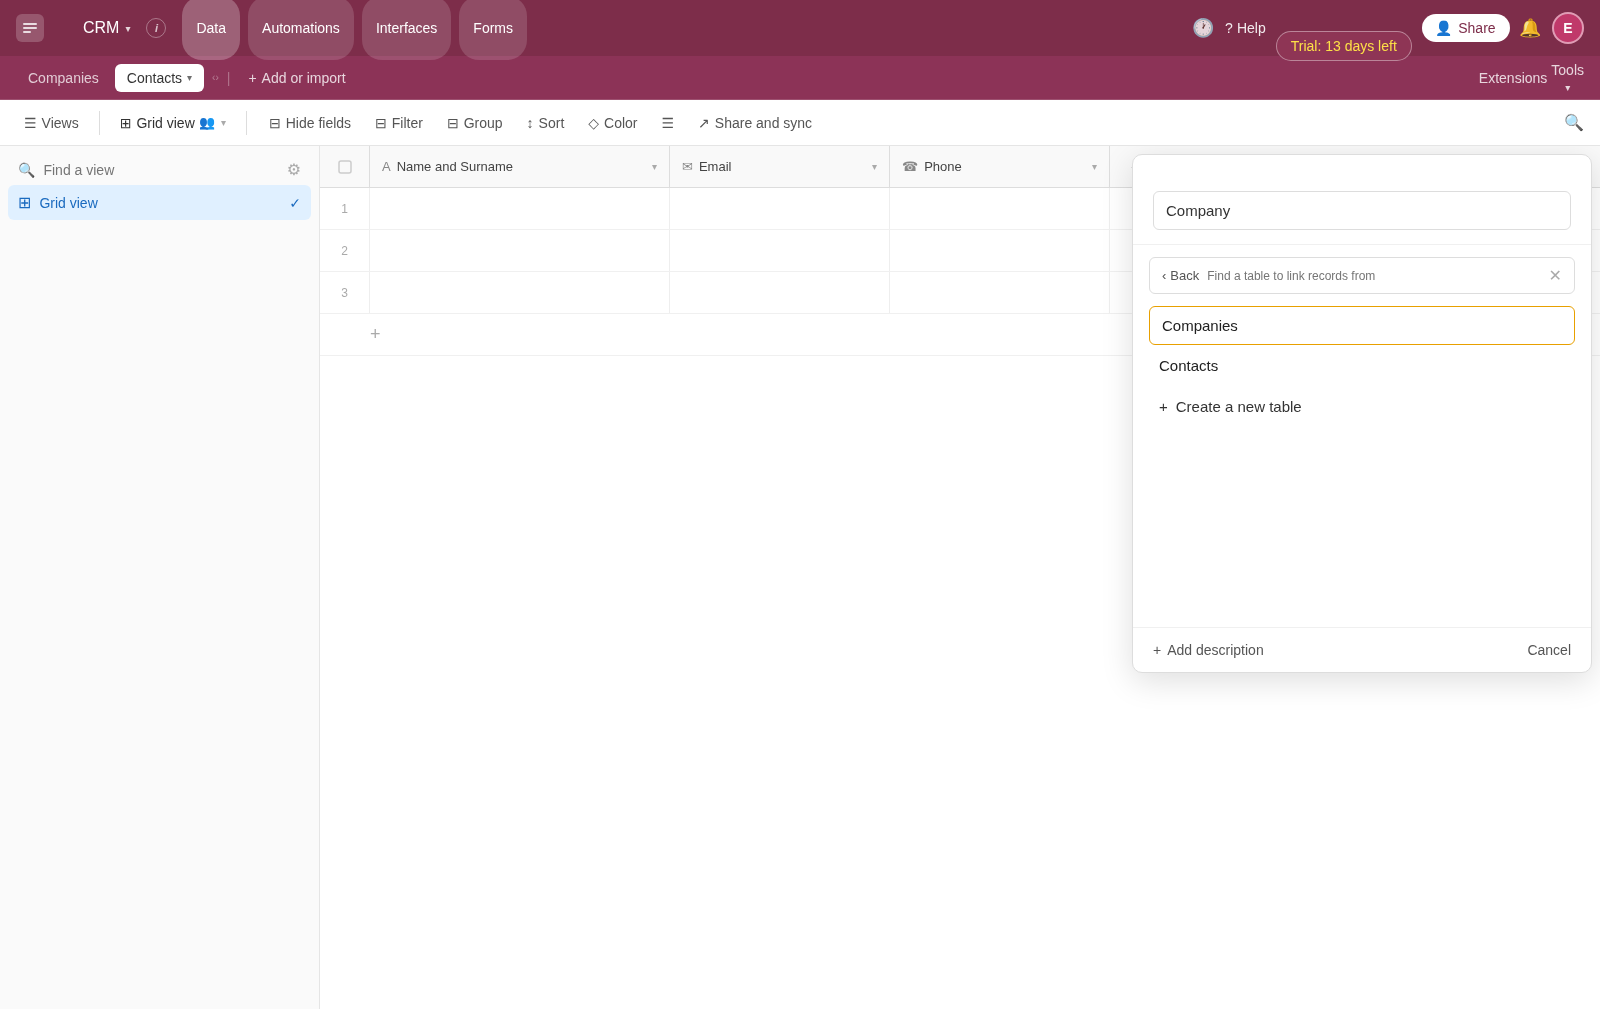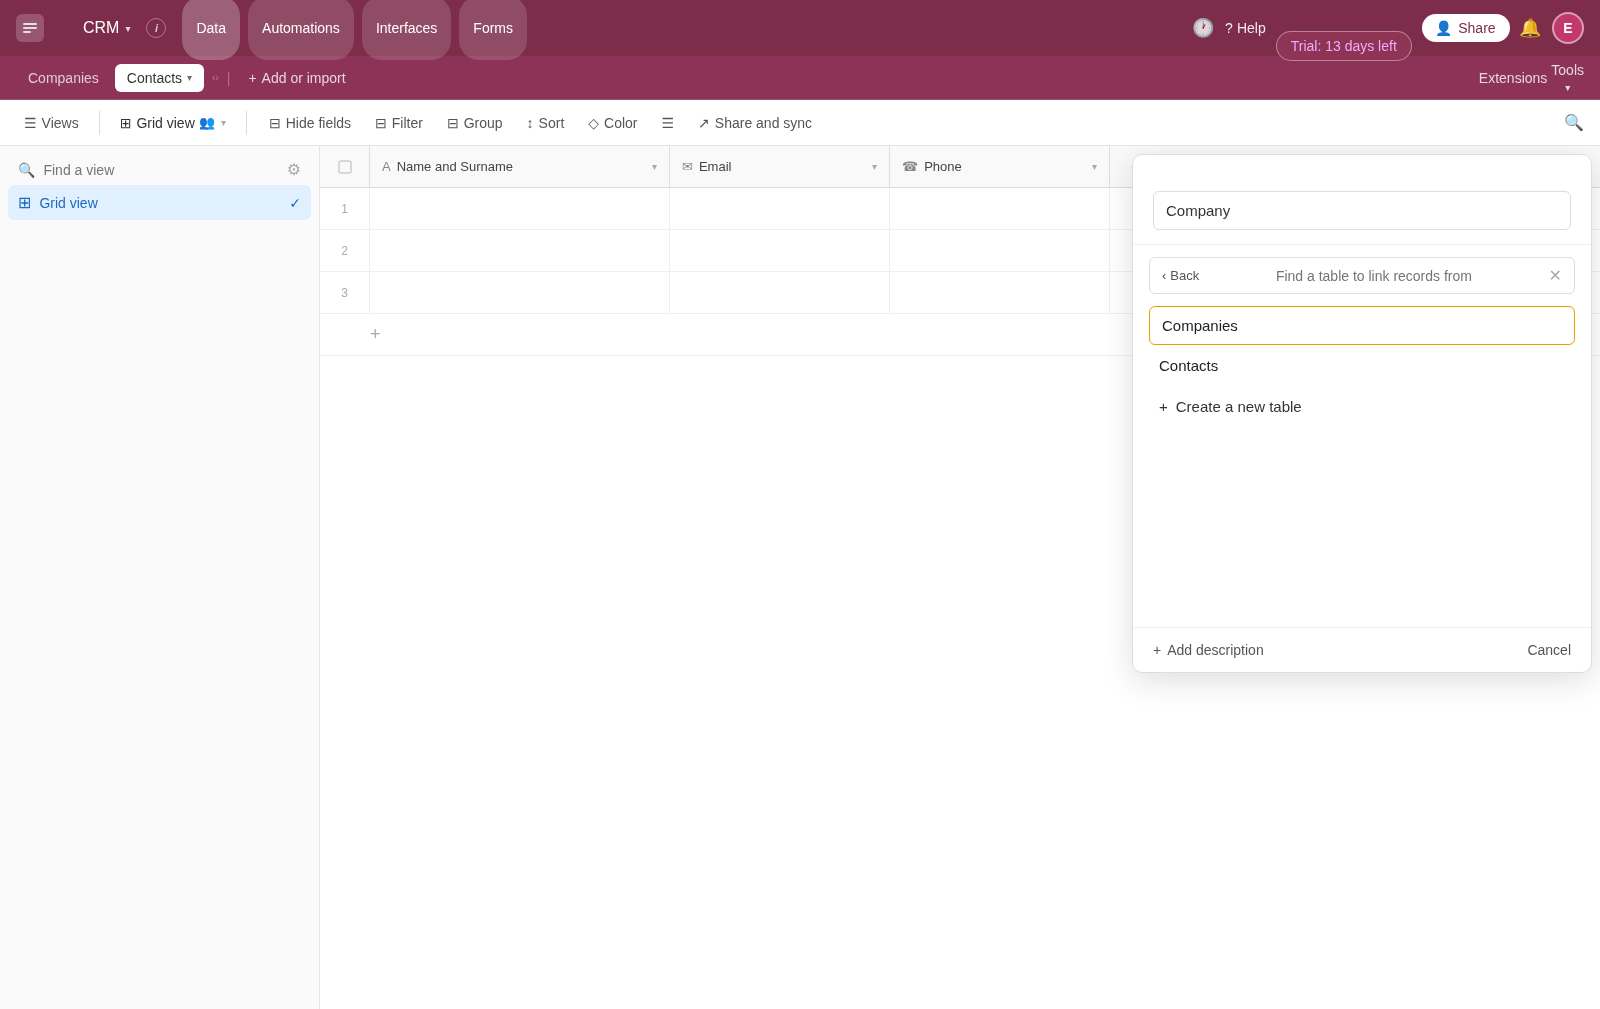--- a/index.html
+++ b/index.html
@@ -83,21 +83,21 @@
       cursor: pointer;
       display: flex;
       align-items: center;
       gap: 4px;
       font-size: 14px;
       opacity: 0.9;
     }
     .nav-trial-btn {
       background: #8e3555;
       border: 1.5px solid rgba(255,255,255,0.4);
-      color: #f0abfc;
+      color: #fde047;
       padding: 6px 14px;
       border-radius: 20px;
       cursor: pointer;
       font-size: 14px;
       margin-top: 36px;
     }
     .nav-share-btn {
       background: white;
       border: none;
       color: #7d2d4a;
@@ -634,21 +634,21 @@
       <div class="popup-field-name">
         <input type="text" value="Company" style="">
       </div>
 
       <div class="popup-search-area">
         <div style="display:flex;align-items:center;gap:8px;border:1px solid #ddd;border-radius:6px;padding:8px 12px;">
           <button class="popup-back-btn">
             <span>‹</span>
             <span>Back</span>
           </button>
-          <input type="text" style="border: none; outline: none; font-size: 14px; color: rgb(136, 136, 136); flex: 1 1 0%; background: none; text-align: center;" placeholder="Find a table to link records from">
+          <input type="text" style="border: none; outline: none; font-size: 12px; color: rgb(136, 136, 136); flex: 1 1 0%; background: none;" placeholder="Find a table to link records from">
           <button class="popup-search-clear">✕</button>
         </div>
       </div>
 
       <div class="popup-list">
         <div class="popup-list-item highlighted" style="border:1.5px solid #e8a000;border-radius:6px;padding:10px 12px;">
           <span>Companies</span>
         </div>
         <div class="popup-list-item">
           <span>Contacts</span>

